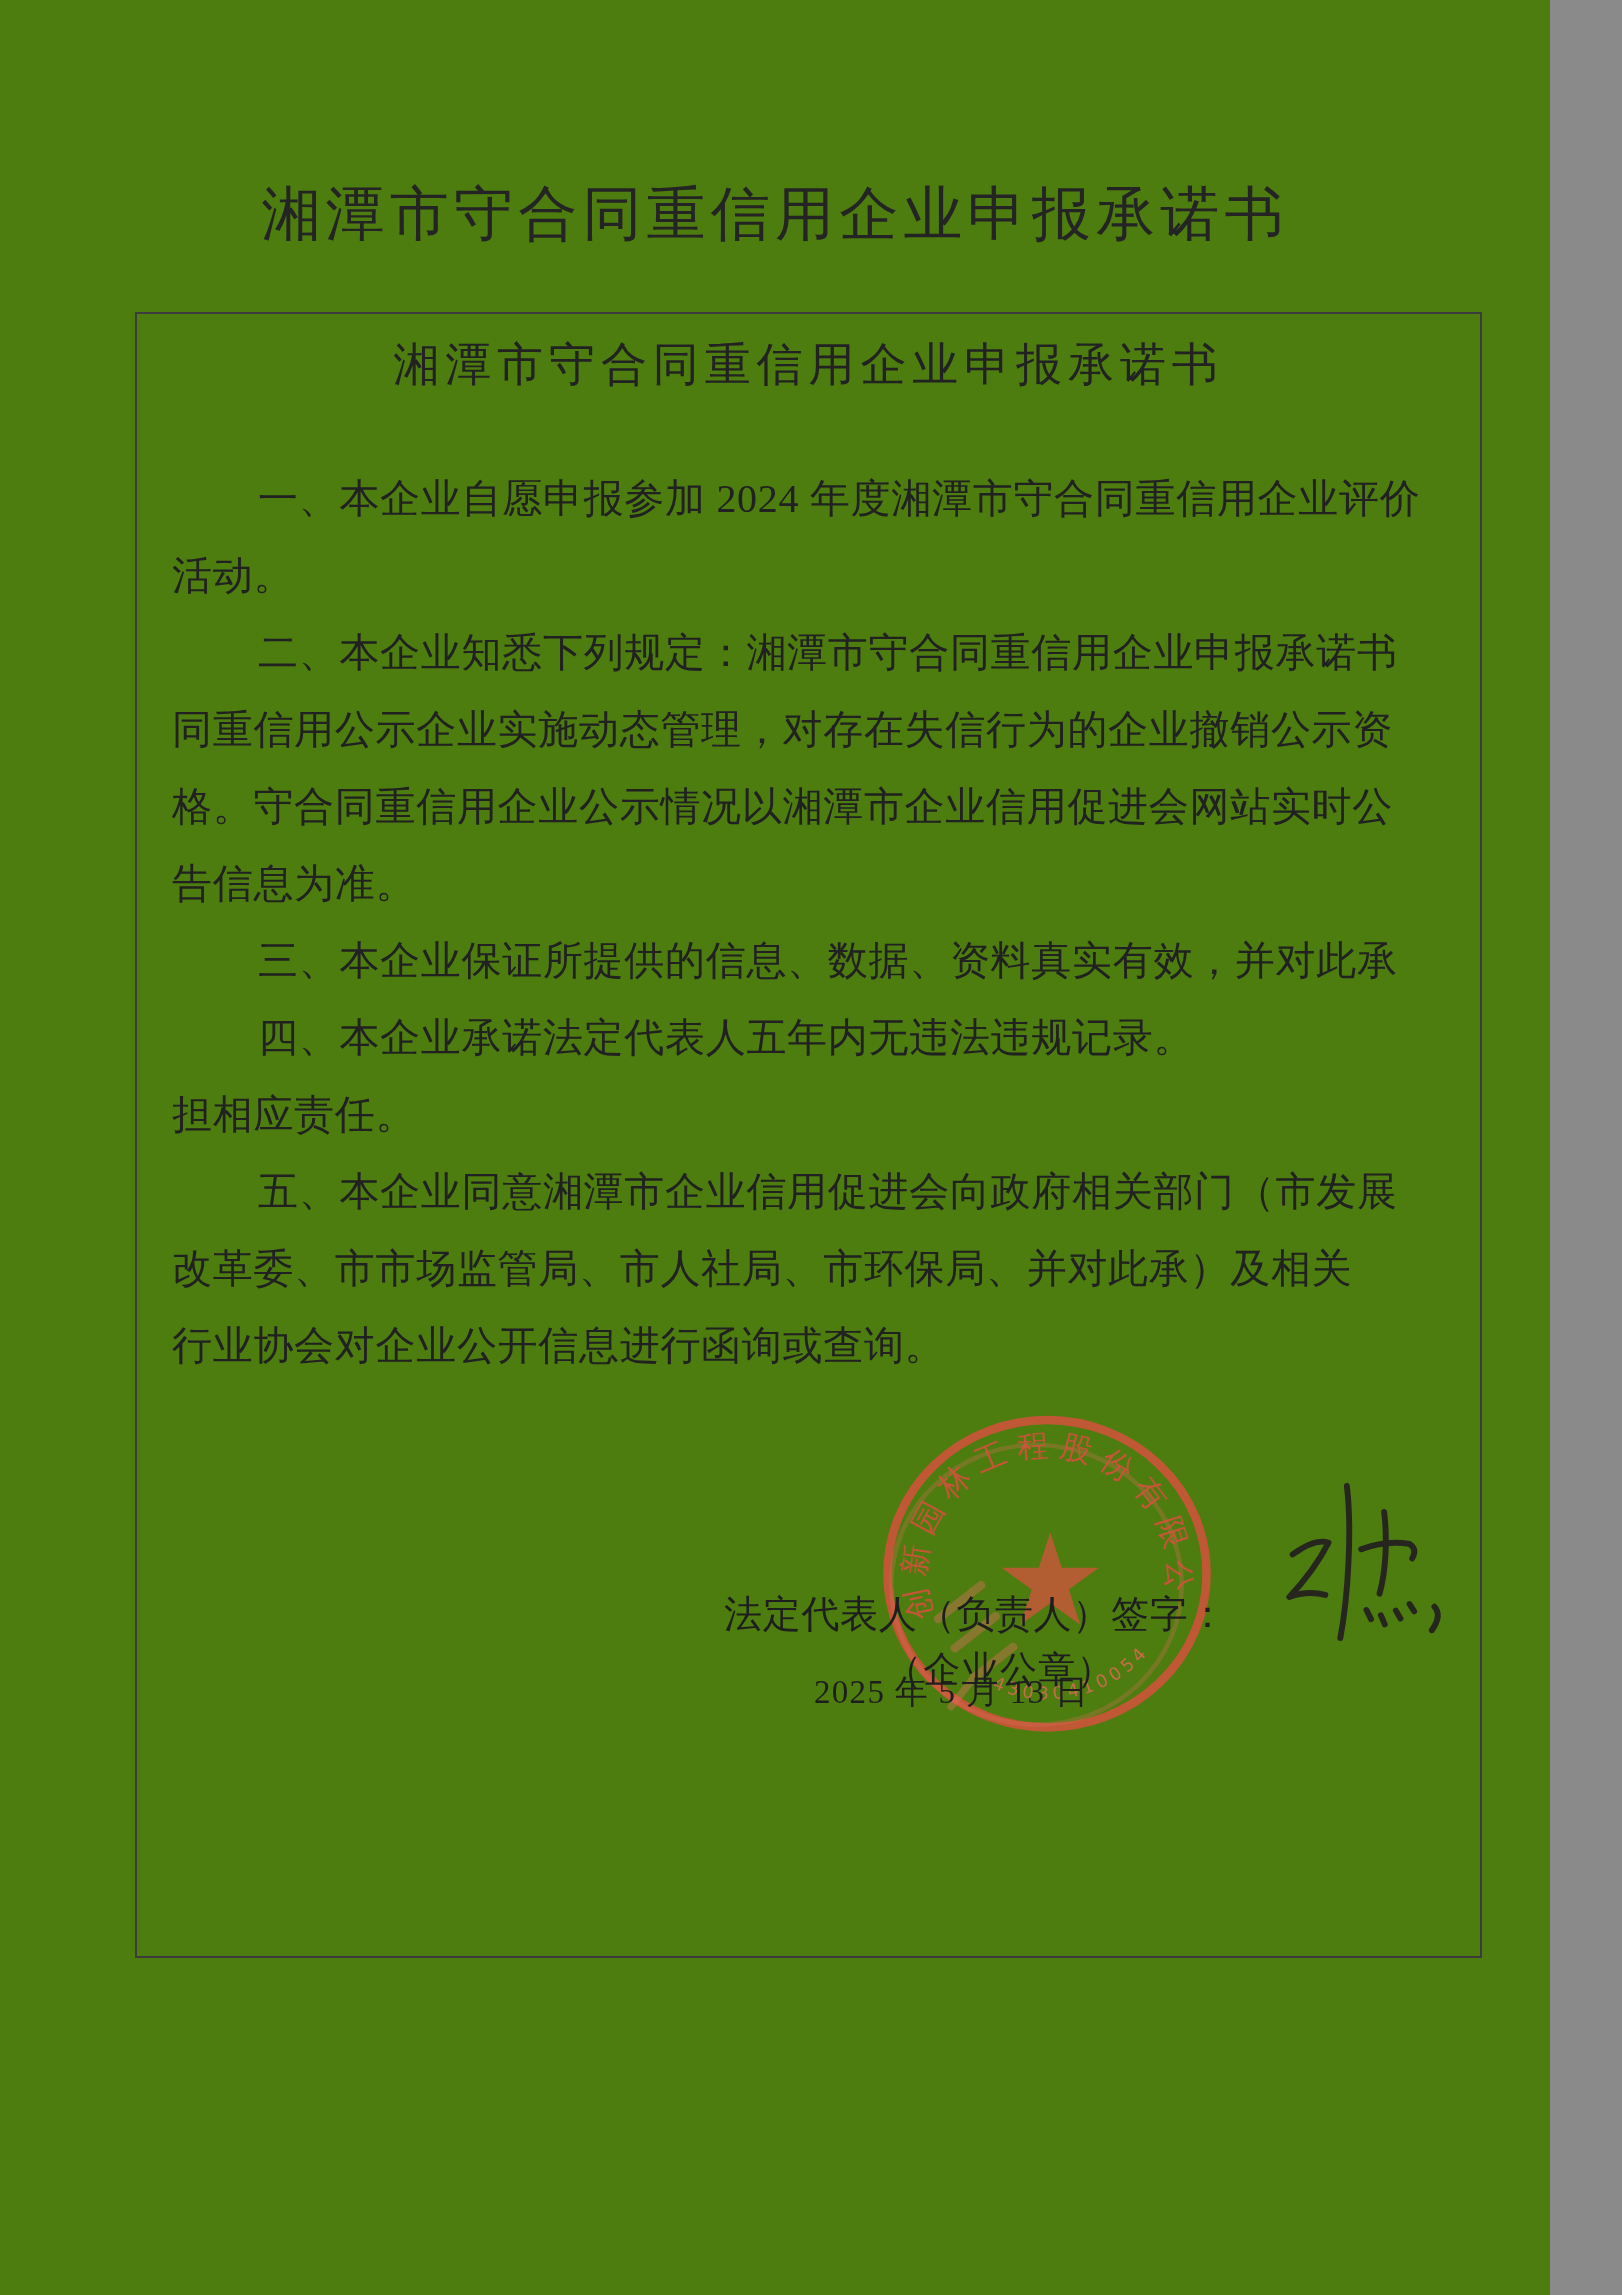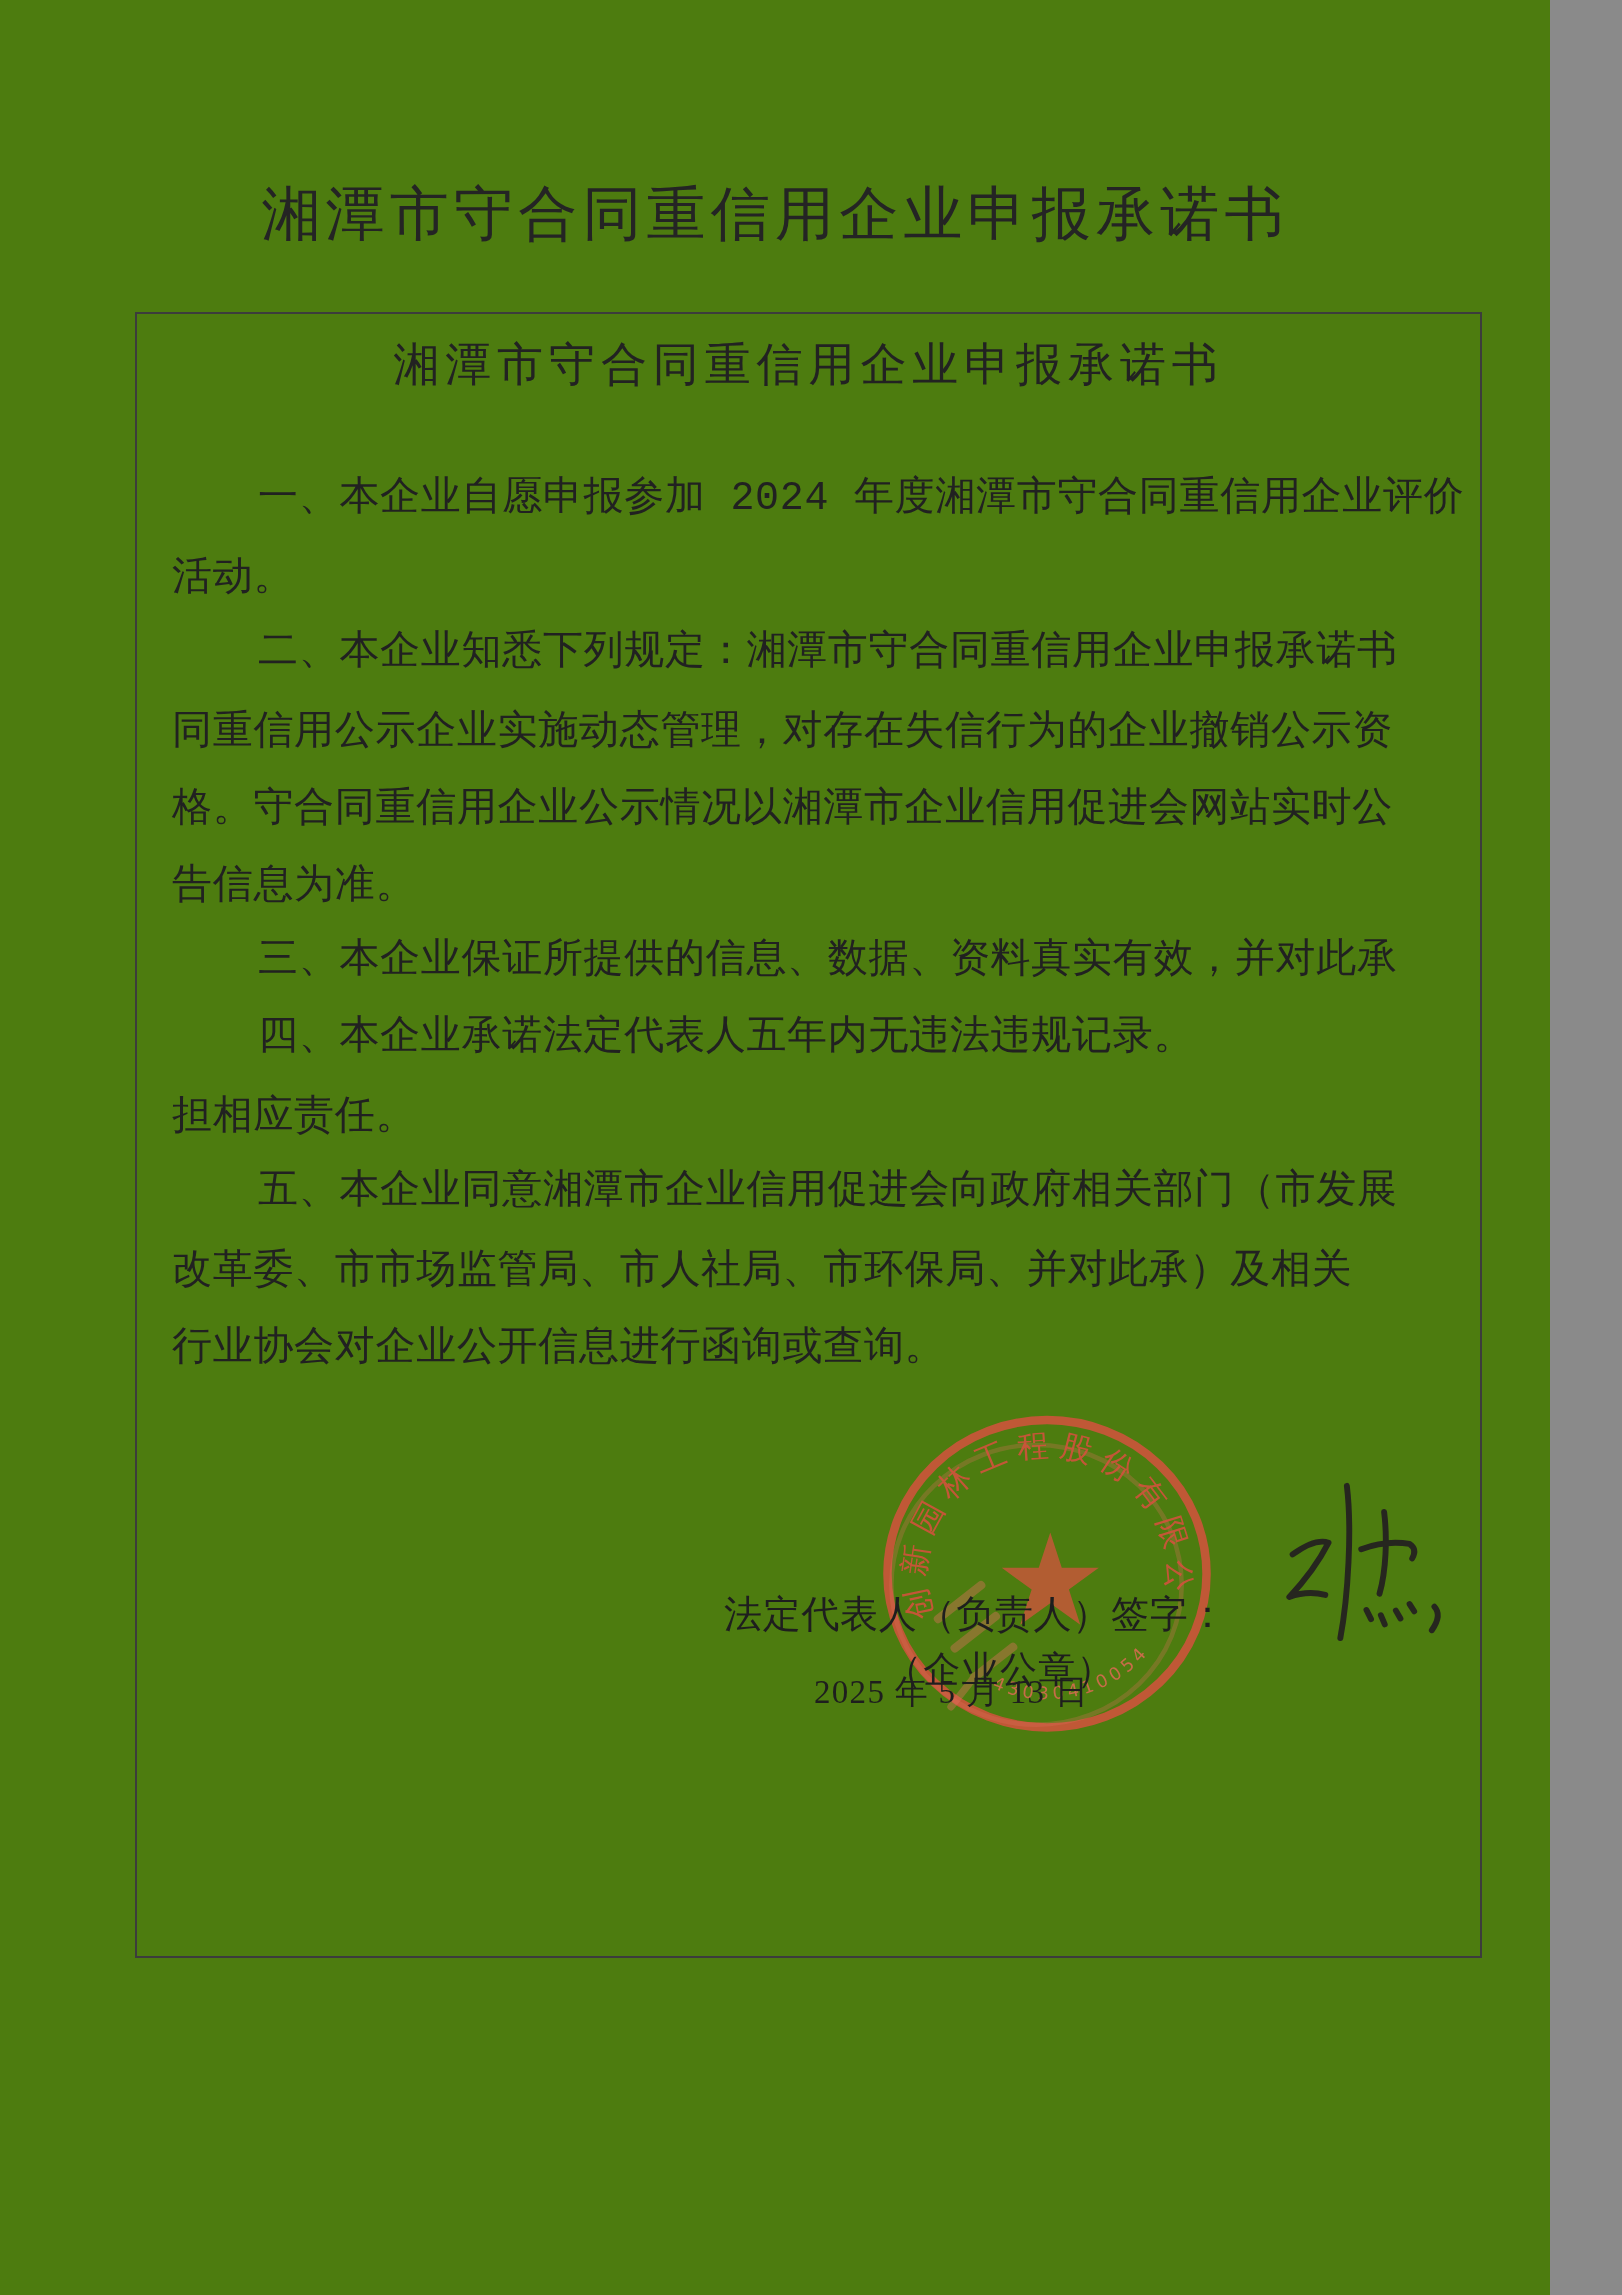--- a/index.html
+++ b/index.html
@@ -37,21 +37,21 @@
     position:absolute;top:146px;left:35px;right:13px;
     z-index:2;
   }
   .body-line{
     height:77px;line-height:77px;
     font-size:40px;
     letter-spacing:0.7px;
     white-space:nowrap;
     color:#212121;
   }
-  .body-line.indent{padding-left:86px;font-family:Liberation Mono, monospace;}
+  .body-line.indent{padding-left:86px;}
   .sig-label{
     position:absolute;left:724px;top:1543px;
     font-size:38px;letter-spacing:0.7px;
     white-space:nowrap;color:#1e1e1e;
     z-index:2;
     margin-top:46px;
   }
   .seal-note{
     position:absolute;left:885px;top:1645px;
     font-size:37px;letter-spacing:1.3px;

